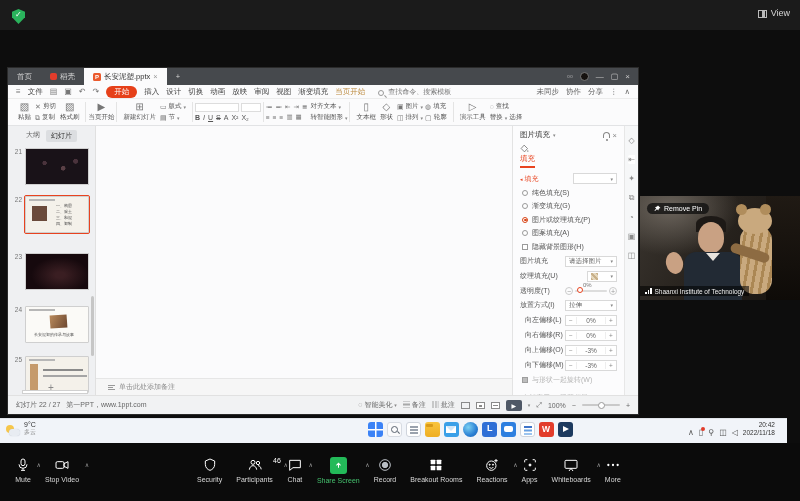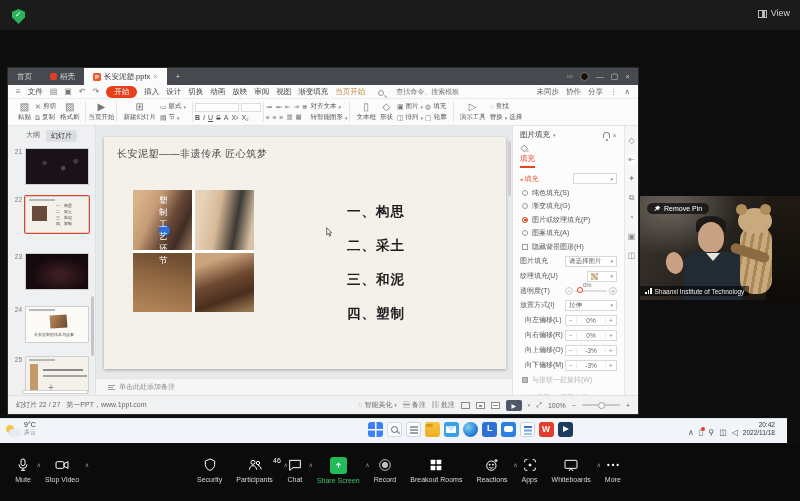--- a/index.html
+++ b/index.html
@@ -26,21 +26,21 @@
   .pptico{width:8px;height:8px;background:#eb5a2d;border-radius:1.5px;color:#fff;font-size:6px;line-height:8px;text-align:center;font-weight:bold;}
   .dim{color:#9a9a9a;}
   .winctl{margin-left:auto;display:flex;align-items:center;gap:7px;padding-right:8px;color:#c9c9c9;font-size:8px;}
   .avatar-dot{width:9px;height:9px;border-radius:50%;background:#16120f;border:1px solid #777;}
 
   .menubar{left:0;top:17px;width:630px;height:14px;background:#fbfbfc;display:flex;align-items:center;font-size:7.5px;color:#444;gap:7px;padding:0 8px;border-bottom:1px solid #ececec;}
   .mglyph{color:#777;font-size:8px;}
   .mi{cursor:default;}
   .mi.start{background:#e64019;color:#fff;border-radius:7px;padding:1px 8px;}
   .vip{color:#bc8a3e;}
-  .msearch{display:flex;align-items:flex-end;gap:10px;margin-left:6px;}
+  .msearch{display:flex;align-items:flex-end;gap:2px;margin-left:6px;}
   .mag{width:6px;height:6px;border:1px solid #999;border-radius:50%;position:relative;}
   .mag:after{content:"";position:absolute;left:5px;top:5px;width:3px;height:1px;background:#999;transform:rotate(45deg);}
   .msearch input{border:none;background:transparent;font-size:7px;color:#999;width:78px;outline:none;}
   .mright{margin-left:auto;display:flex;gap:7px;color:#666;}
 
   .ribbon{left:0;top:31px;width:630px;height:27px;background:#fbfbfc;border-bottom:1px solid #e2e3e5;display:flex;align-items:center;padding:0 6px;font-size:6.5px;color:#555;}
   .rg{display:flex;align-items:center;gap:4px;padding:0 4px;}
   .rsep{width:1px;height:20px;background:#e4e4e4;margin:0 2px;}
   .rbig{display:flex;flex-direction:column;align-items:center;gap:1px;}
   .rbig .ric{font-size:10px;color:#777;line-height:10px;}
@@ -442,40 +442,20 @@
           <div style="position:absolute;left:4px;top:7px;width:8px;height:26px;background:#c59a6b;"></div>
           <div style="position:absolute;left:17px;top:12px;width:40px;height:2px;background:#8a8a8a;"></div>
           <div style="position:absolute;left:17px;top:18px;width:44px;height:2px;background:#a5a5a5;"></div>
         </div>
       </div>
       <div class="abs" style="left:14px;top:264px;width:66px;height:4px;background:#fff;border:1px solid #d0d0d0;"></div>
       <div class="addslide">+</div>
       <div class="lscroll"></div>
     </div>
 
-    <div class="abs sarea">
-      <div class="slide">
-        <div class="stitle">长安泥塑——非遗传承 匠心筑梦</div>
-        <div class="igrid">
-          <div class="ph1"></div>
-          <div class="ph2"></div>
-          <div class="ph3"></div>
-          <div class="ph4"></div>
-        </div>
-        <div class="badge">塑制工艺环节</div>
-        <div class="litem" style="top:66px;">一、构思</div>
-        <div class="litem" style="top:100px;">二、采土</div>
-        <div class="litem" style="top:134px;">三、和泥</div>
-        <div class="litem" style="top:168px;">四、塑制</div>
-        <svg class="cursor" viewBox="0 0 10 14">
-            <path d="M1 1l7 7-3 .4 1.8 3.8-1.6.8-1.8-3.9L1 11z" fill="#fff" stroke="#222" stroke-width="1"></path>
-          </svg>
-      </div>
-      <div class="sscroll"></div>
-    </div>
 
     <div class="abs notesbar">
       <span class="nicon"></span>
       <span>单击此处添加备注</span>
     </div>
 
     <div class="abs props">
       <div class="phead">
         <span>图片填充</span>
         <span class="caret">▾</span>

